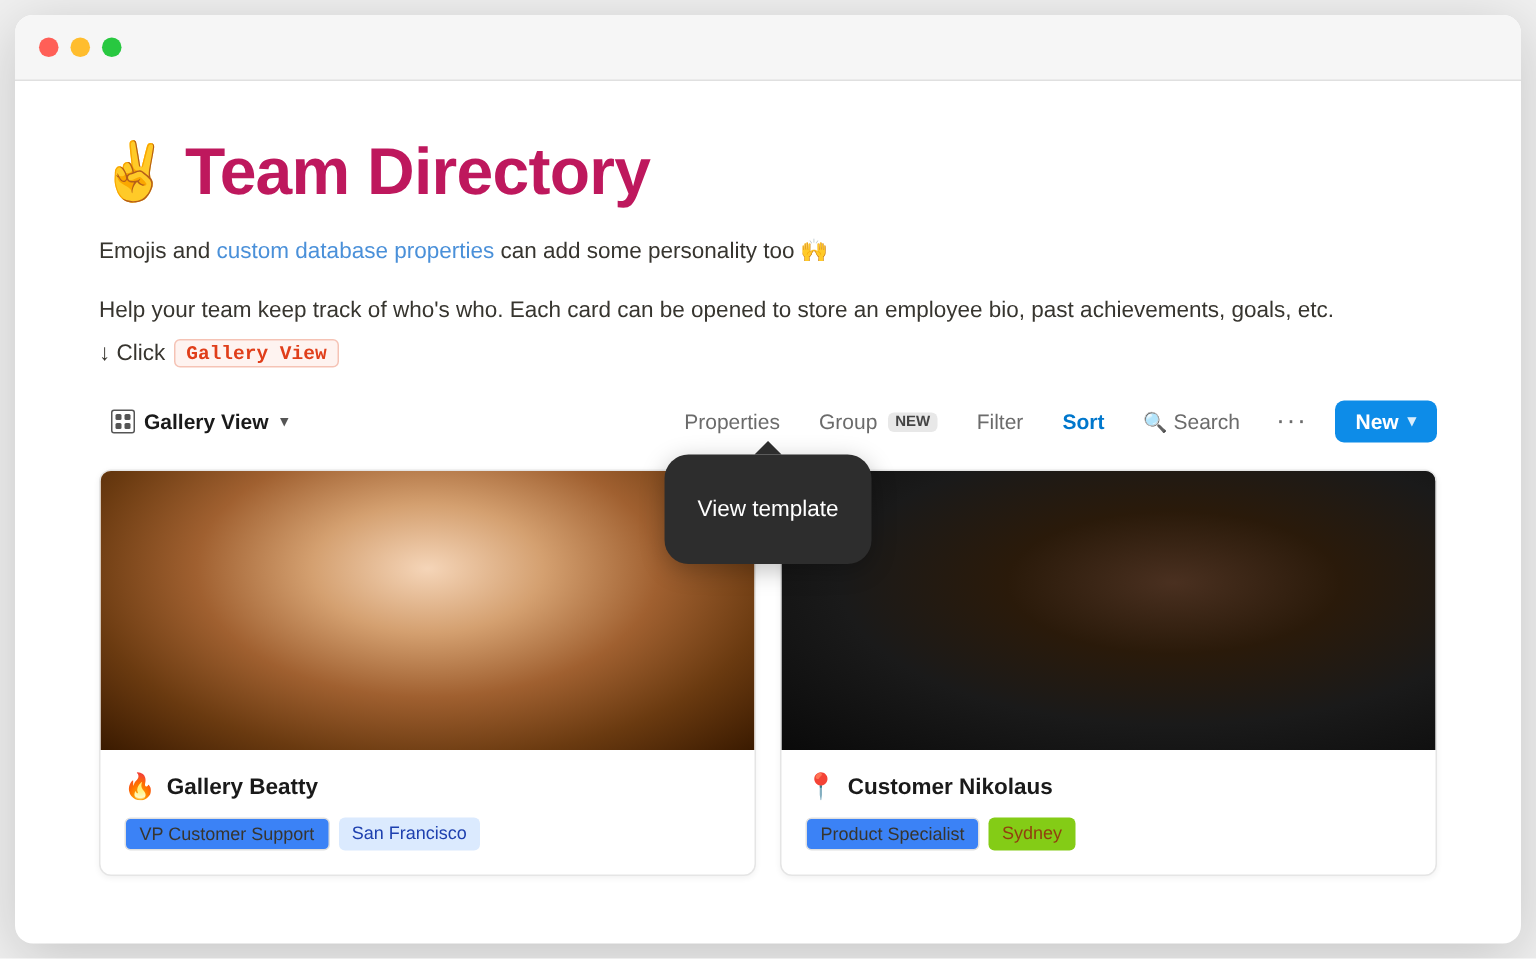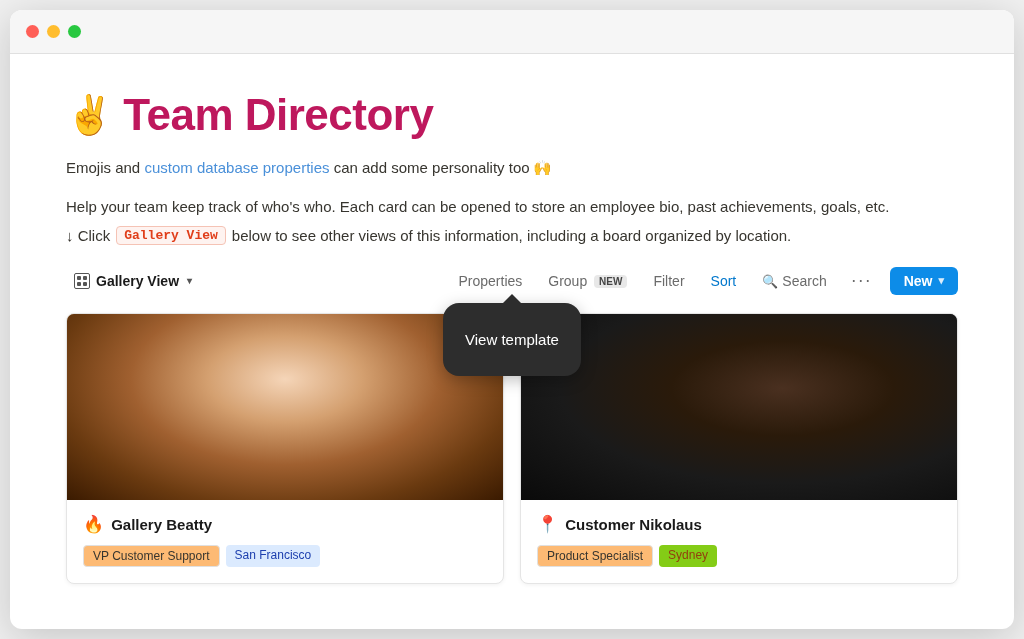--- a/index.html
+++ b/index.html
@@ -143,21 +143,21 @@
       font-size: 14px;
       color: #6b6b6b;
       cursor: pointer;
       background: none;
       border: none;
       padding: 4px 6px;
       border-radius: 4px;
     }
     .toolbar-btn-active {
       color: #0077cc;
-      font-weight: 400;
+      font-weight: 700;
     }
     .new-badge {
       background: #e8e8e8;
       color: #444;
       font-size: 10px;
       font-weight: 700;
       padding: 1px 5px;
       border-radius: 4px;
       margin-left: 3px;
       vertical-align: middle;
@@ -287,21 +287,21 @@
       flex-wrap: wrap;
       gap: 6px;
     }
     .tag {
       font-size: 12px;
       padding: 3px 9px;
       border-radius: 4px;
       font-weight: 500;
     }
     .tag-role {
-      background: #fdba74;
+      background: #3b82f6;
       color: #37352f;
       border: 1px solid #e0e0e0;
     }
     .tag-location-blue {
       background: #dbeafe;
       color: #1e40af;
       border: none;
     }
     .tag-location-orange {
       background: #84cc16;
@@ -330,21 +330,20 @@
     <p class="description" style="margin-bottom:14px;">
       <span>Emojis and </span><a href="#">custom database properties</a><span> can add some personality too 🙌</span>
     </p>
     <p class="description">
       <span>Help your team keep track of who's who. Each card can be opened to store an employee bio, past achievements, goals, etc.</span>
     </p>
 
     <div class="click-hint">
       <span>↓ Click </span>
       <span class="gallery-view-badge">Gallery View</span>
-      <span> below to see other views of this information, including a board organized by location.</span>
     </div>
 
     <div class="toolbar">
       <div class="toolbar-left">
         <button class="gallery-view-btn">
           <div class="gallery-icon">
             <div class="gallery-icon-cell"></div>
             <div class="gallery-icon-cell"></div>
             <div class="gallery-icon-cell"></div>
             <div class="gallery-icon-cell"></div>

